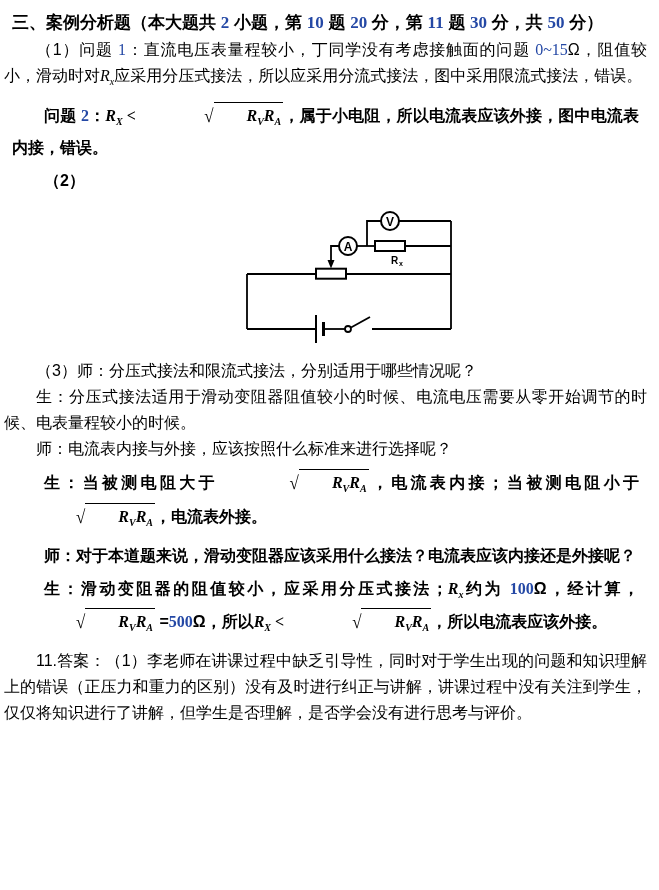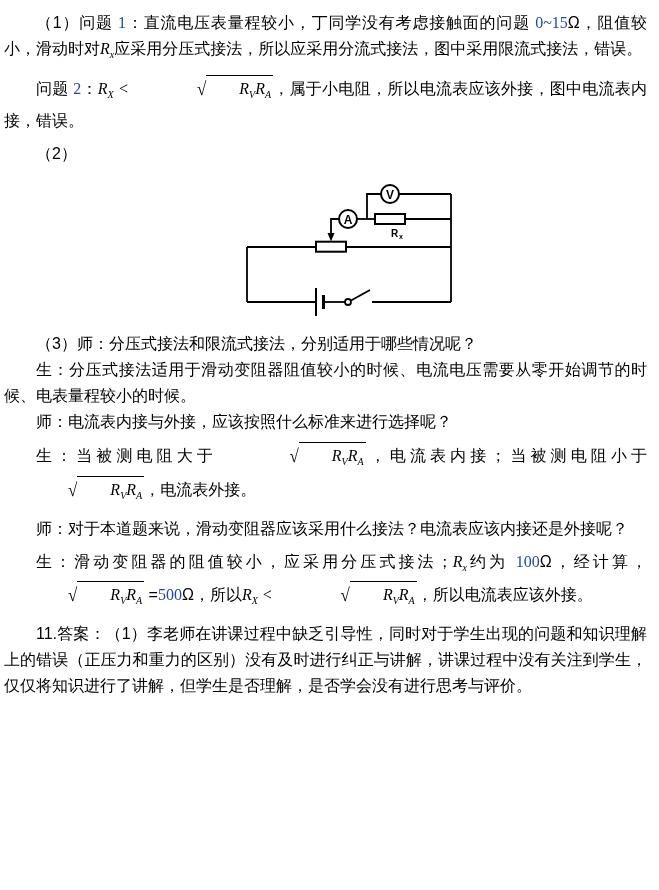--- a/index.html
+++ b/index.html
@@ -29,32 +29,33 @@
   }
   .math{
     font-family:"Liberation Serif",serif;
     font-style:italic;
     white-space:nowrap;
   }
   .math sub{font-size:10px;font-style:italic;}
   .sqrt{display:inline-block;white-space:nowrap;}
   .sqrt .rad{display:inline-block;font-style:normal;font-size:17px;transform:scaleY(1.12);}
   .sqrt .sc{display:inline-block;border-top:1.4px solid #000;padding:0 2px 0 1px;}
-  .sp{margin:7px 0;}
+  .sp{margin:7px 8px;font-weight:bold;}
   .sp2{margin:9px 0 3px 0;}
   #circuit-proto{display:none;margin:14px 0 8px 240px;width:215px;height:142px;}
   #circuit-proto svg{display:block;}
   .cw{stroke:#000;stroke-width:1.8;fill:none;}
   .cbold{stroke:#000;stroke-width:2;fill:#fff;}
   .clabel{font-family:"Liberation Sans",sans-serif;font-weight:bold;fill:#000;}
 </style>
 </head>
 <body>
 
 <div id="doc">
+    <div class="title"><span>三、案例分析题（本大题共 </span><span class="num">2</span><span> 小题，第 </span><span class="num">10</span><span> 题 </span><span class="num">20</span><span> 分，第 </span><span class="num">11</span><span> 题 </span><span class="num">30</span><span> 分，共 </span><span class="num">50</span><span> 分）</span></div>
     <div class="para indent"><span>（1）问题 </span><span class="num">1</span><span>：直流电压表量程较小，丁同学没有考虑接触面的问题 </span><span class="num">0~15</span><span>Ω，阻值较小，滑动时对</span><span class="math"><span>R</span><sub>x</sub></span><span>应采用分压式接法，所以应采用分流式接法，图中采用限流式接法，错误。</span></div>
     <div class="para indent sp"><span>问题 </span><span class="num">2</span><span>：</span><span class="math"><span>R</span><sub>X</sub><span> </span><span>&lt;</span><span> </span><span class="sqrt"><span class="rad">√</span><span class="sc"><span>R</span><sub>V</sub><span>R</span><sub>A</sub></span></span></span><span>，属于小电阻，所以电流表应该外接，图中电流表内接，错误。</span></div>
     <div class="para indent sp"><span>（2）</span></div>
     <div id="circuit-proto" style="display: block;">
   <svg width="215" height="142" viewBox="0 0 215 142">
 
     <polyline class="cw" points="207,13 207,121"></polyline>
 
     <polyline class="cw" points="3,66 3,121"></polyline>
 

